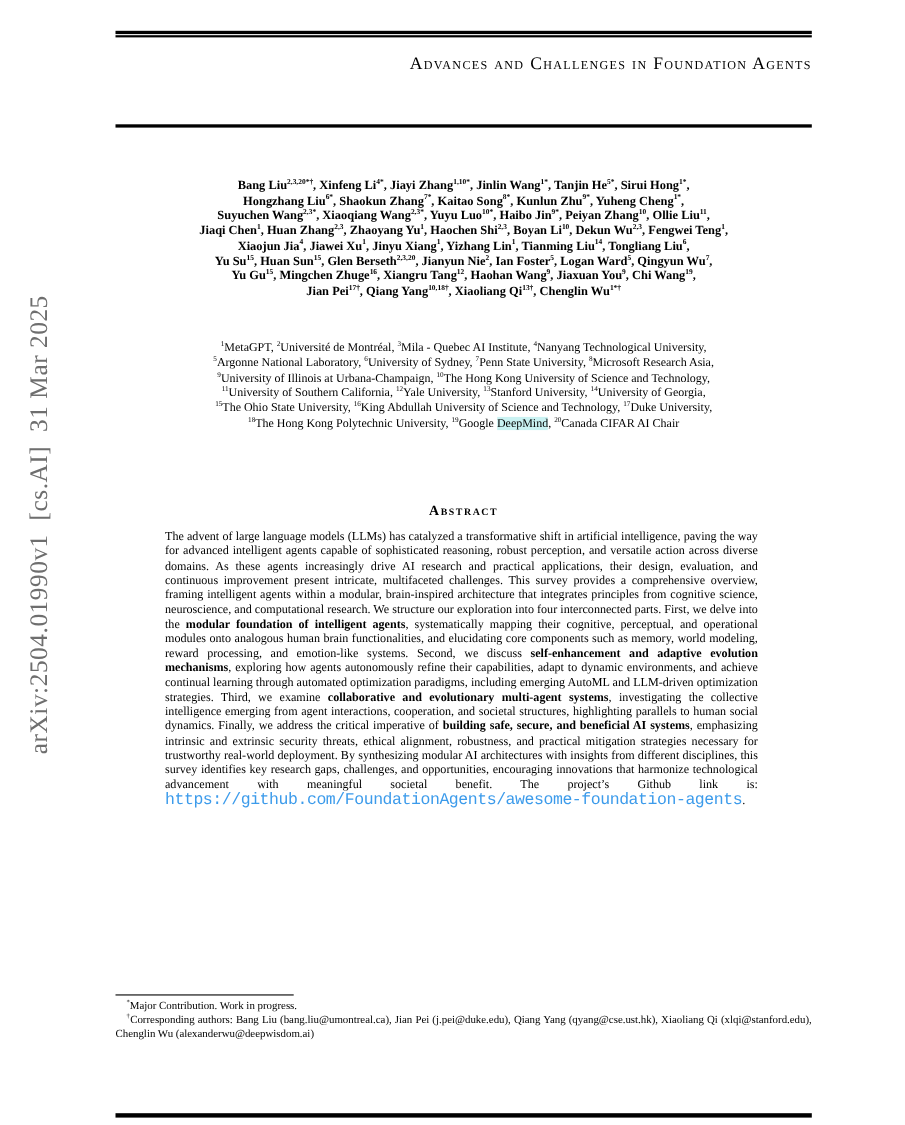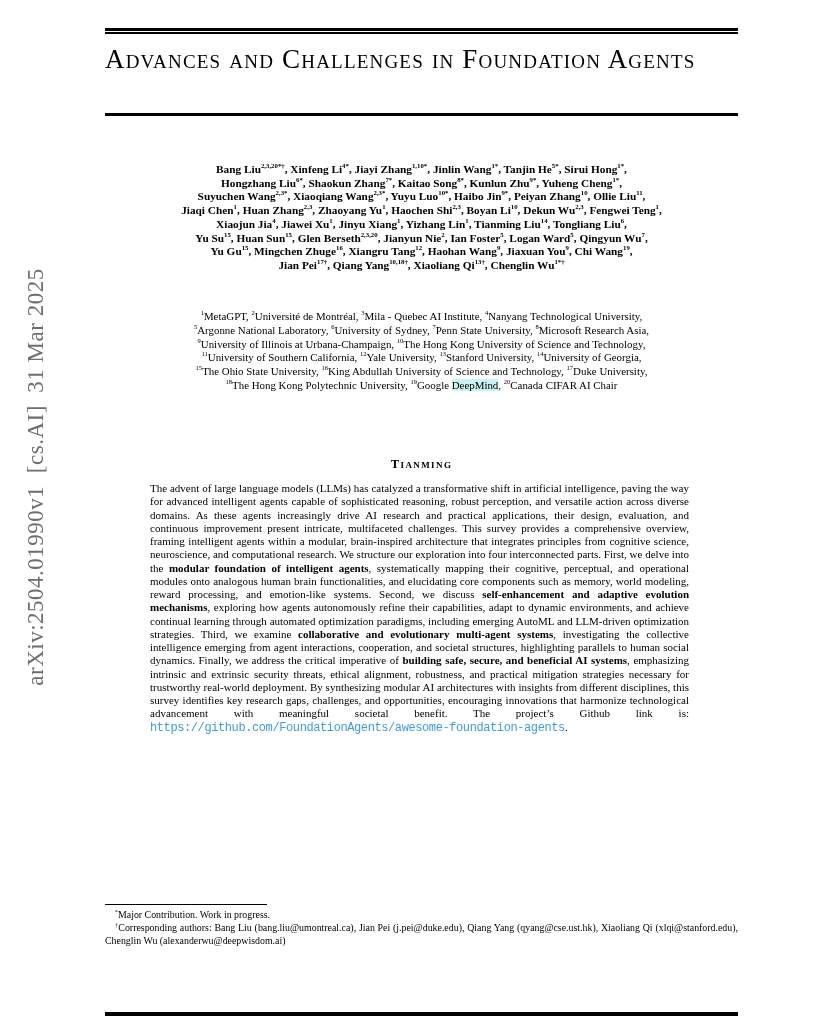--- a/index.html
+++ b/index.html
@@ -20,23 +20,23 @@
   .content { position:absolute; left:105px; width:633px; }
 
   
   .top-rules { top:28px; }
   .rule-thick { height:2.5px; background:#000; }
   .rule-gap { height:1.5px; }
   .rule-thin { height:1.5px; background:#000; }
   .mid-rule { top:113px; height:2.5px; background:#000; }
 
   .paper-title {
-    top:45px; text-align:left;
+    top:45px; text-align:right;
     font-variant:small-caps;
-    font-size:27px; line-height:28px;
+    font-size:16px; line-height:28px;
     letter-spacing:1.2px; font-weight:400;
   }
   .paper-subtitle {
     top:77px; text-align:center;
     font-variant:small-caps;
     font-size:12.6px; line-height:16px;
     letter-spacing:0.25px;
   }
 
   
@@ -55,21 +55,21 @@
   }
   .abstract-body {
     top:482px; left:150px; width:539px;
     position:absolute;
     font-size:11px; line-height:13.25px;
     text-align:justify;
   }
   .mono-link {
     font-family:"Liberation Mono", monospace;
     color:var(--link);
-    font-size:12px;
+    font-size:15px;
     letter-spacing:-0.4px;
   }
 
   
   .footnote-rule { top:904px; width:162px; height:1px; background:#000; }
   .footnotes { top:909px; font-size:9.9px; line-height:12.8px; text-align:justify; }
   .footnote { text-indent:10px; }
 
   
   .bottom-rule { top:1012px; height:4px; background:#000; }
@@ -114,21 +114,21 @@
 
   <div class="content affiliations">
       <div><span><sup>1</sup>MetaGPT</span>, <span><sup>2</sup>Université de Montréal</span>, <span><sup>3</sup>Mila - Quebec AI Institute</span>, <span><sup>4</sup>Nanyang Technological University</span>,</div>
       <div><span><sup>5</sup>Argonne National Laboratory</span>, <span><sup>6</sup>University of Sydney</span>, <span><sup>7</sup>Penn State University</span>, <span><sup>8</sup>Microsoft Research Asia</span>,</div>
       <div><span><sup>9</sup>University of Illinois at Urbana-Champaign</span>, <span><sup>10</sup>The Hong Kong University of Science and Technology</span>,</div>
       <div><span><sup>11</sup>University of Southern California</span>, <span><sup>12</sup>Yale University</span>, <span><sup>13</sup>Stanford University</span>, <span><sup>14</sup>University of Georgia</span>,</div>
       <div><span><sup>15</sup>The Ohio State University</span>, <span><sup>16</sup>King Abdullah University of Science and Technology</span>, <span><sup>17</sup>Duke University</span>,</div>
       <div><span><sup>18</sup>The Hong Kong Polytechnic University</span>, <span><sup>19</sup>Google <span class="hl">DeepMind</span></span>, <span><sup>20</sup>Canada CIFAR AI Chair</span></div>
     </div>
 
-  <div class="content abstract-heading">Tianming</div>
+  <div class="content abstract-heading">Abstract</div>
   <div class="abstract-body">The advent of large language models (LLMs) has catalyzed a transformative shift in artificial intelligence, paving the way for advanced intelligent agents capable of sophisticated reasoning, robust perception, and versatile action across diverse domains. As these agents increasingly drive AI research and practical applications, their design, evaluation, and continuous improvement present intricate, multifaceted challenges. This survey provides a comprehensive overview, framing intelligent agents within a modular, brain-inspired architecture that integrates principles from cognitive science, neuroscience, and computational research. We structure our exploration into four interconnected parts. First, we delve into the <b>modular foundation of intelligent agents</b>, systematically mapping their cognitive, perceptual, and operational modules onto analogous human brain functionalities, and elucidating core components such as memory, world modeling, reward processing, and emotion-like systems. Second, we discuss <b>self-enhancement and adaptive evolution mechanisms</b>, exploring how agents autonomously refine their capabilities, adapt to dynamic environments, and achieve continual learning through automated optimization paradigms, including emerging AutoML and LLM-driven optimization strategies. Third, we examine <b>collaborative and evolutionary multi-agent systems</b>, investigating the collective intelligence emerging from agent interactions, cooperation, and societal structures, highlighting parallels to human social dynamics. Finally, we address the critical imperative of <b>building safe, secure, and beneficial AI systems</b>, emphasizing intrinsic and extrinsic security threats, ethical alignment, robustness, and practical mitigation strategies necessary for trustworthy real-world deployment. By synthesizing modular AI architectures with insights from different disciplines, this survey identifies key research gaps, challenges, and opportunities, encouraging innovations that harmonize technological advancement with meaningful societal benefit. The project’s Github link is: <span class="mono-link">https://github.com/FoundationAgents/awesome-foundation-agents</span>.</div>
 
   <div class="content footnote-rule"></div>
   <div class="content footnotes">
       <div class="footnote"><sup>*</sup>Major Contribution. Work in progress.</div>
       <div class="footnote"><sup>†</sup>Corresponding authors: Bang Liu (bang.liu@umontreal.ca), Jian Pei (j.pei@duke.edu), Qiang Yang (qyang@cse.ust.hk), Xiaoliang Qi (xlqi@stanford.edu), Chenglin Wu (alexanderwu@deepwisdom.ai)</div>
     </div>
 
   <div class="content bottom-rule"></div>
 

